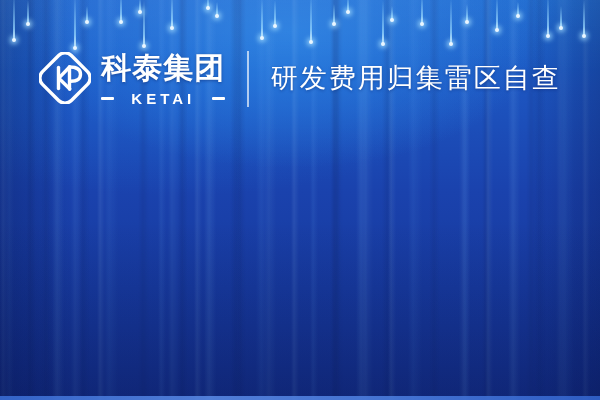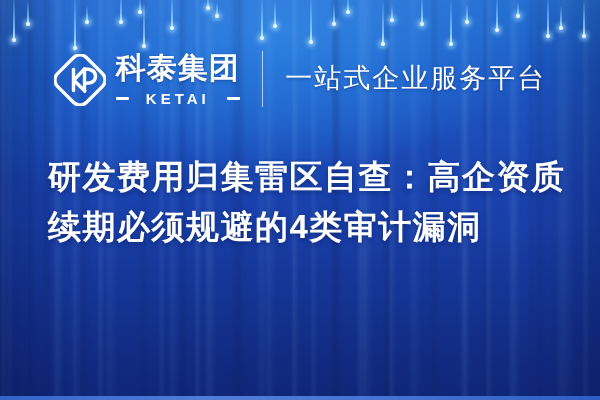--- a/index.html
+++ b/index.html
@@ -112,21 +112,21 @@
     left: 0; right: 0;
     top: 44px;
     height: 70px;
     display: flex;
     align-items: center;
     justify-content: center;
     gap: 0;
   }
   .logo-block {
     display: flex;
-    align-items: flex-end;
+    align-items: flex-start;
     gap: 10px;
   }
   .logo-mark { width: 52px; height: 52px; flex: none; }
   .logo-words { display: flex; flex-direction: column; align-items: stretch; }
   .logo-cn {
     font-size: 30px;
     font-weight: 700;
     color: #ffffff;
     letter-spacing: 1px;
     line-height: 1.05;
@@ -307,24 +307,20 @@
           <span class="logo-dash"></span>
           <span class="logo-en">KETAI</span>
           <span class="logo-dash"></span>
         </div>
       </div>
     </div>
 
     <div class="divider"></div>
 
     <div class="slogan">
-      <div class="slogan-main">一站式企业服务平台</div>
+      <div class="slogan-main">研发费用归集雷区自查</div>
     </div>
 
   </div>
 
-  <div class="title-block">
-    <div class="title-line">研发费用归集雷区自查：高企资质</div>
-    <div class="title-line">续期必须规避的4类审计漏洞</div>
-  </div>
 
   <div class="bottom-strip"></div>
 </div>
 
 </body></html>

